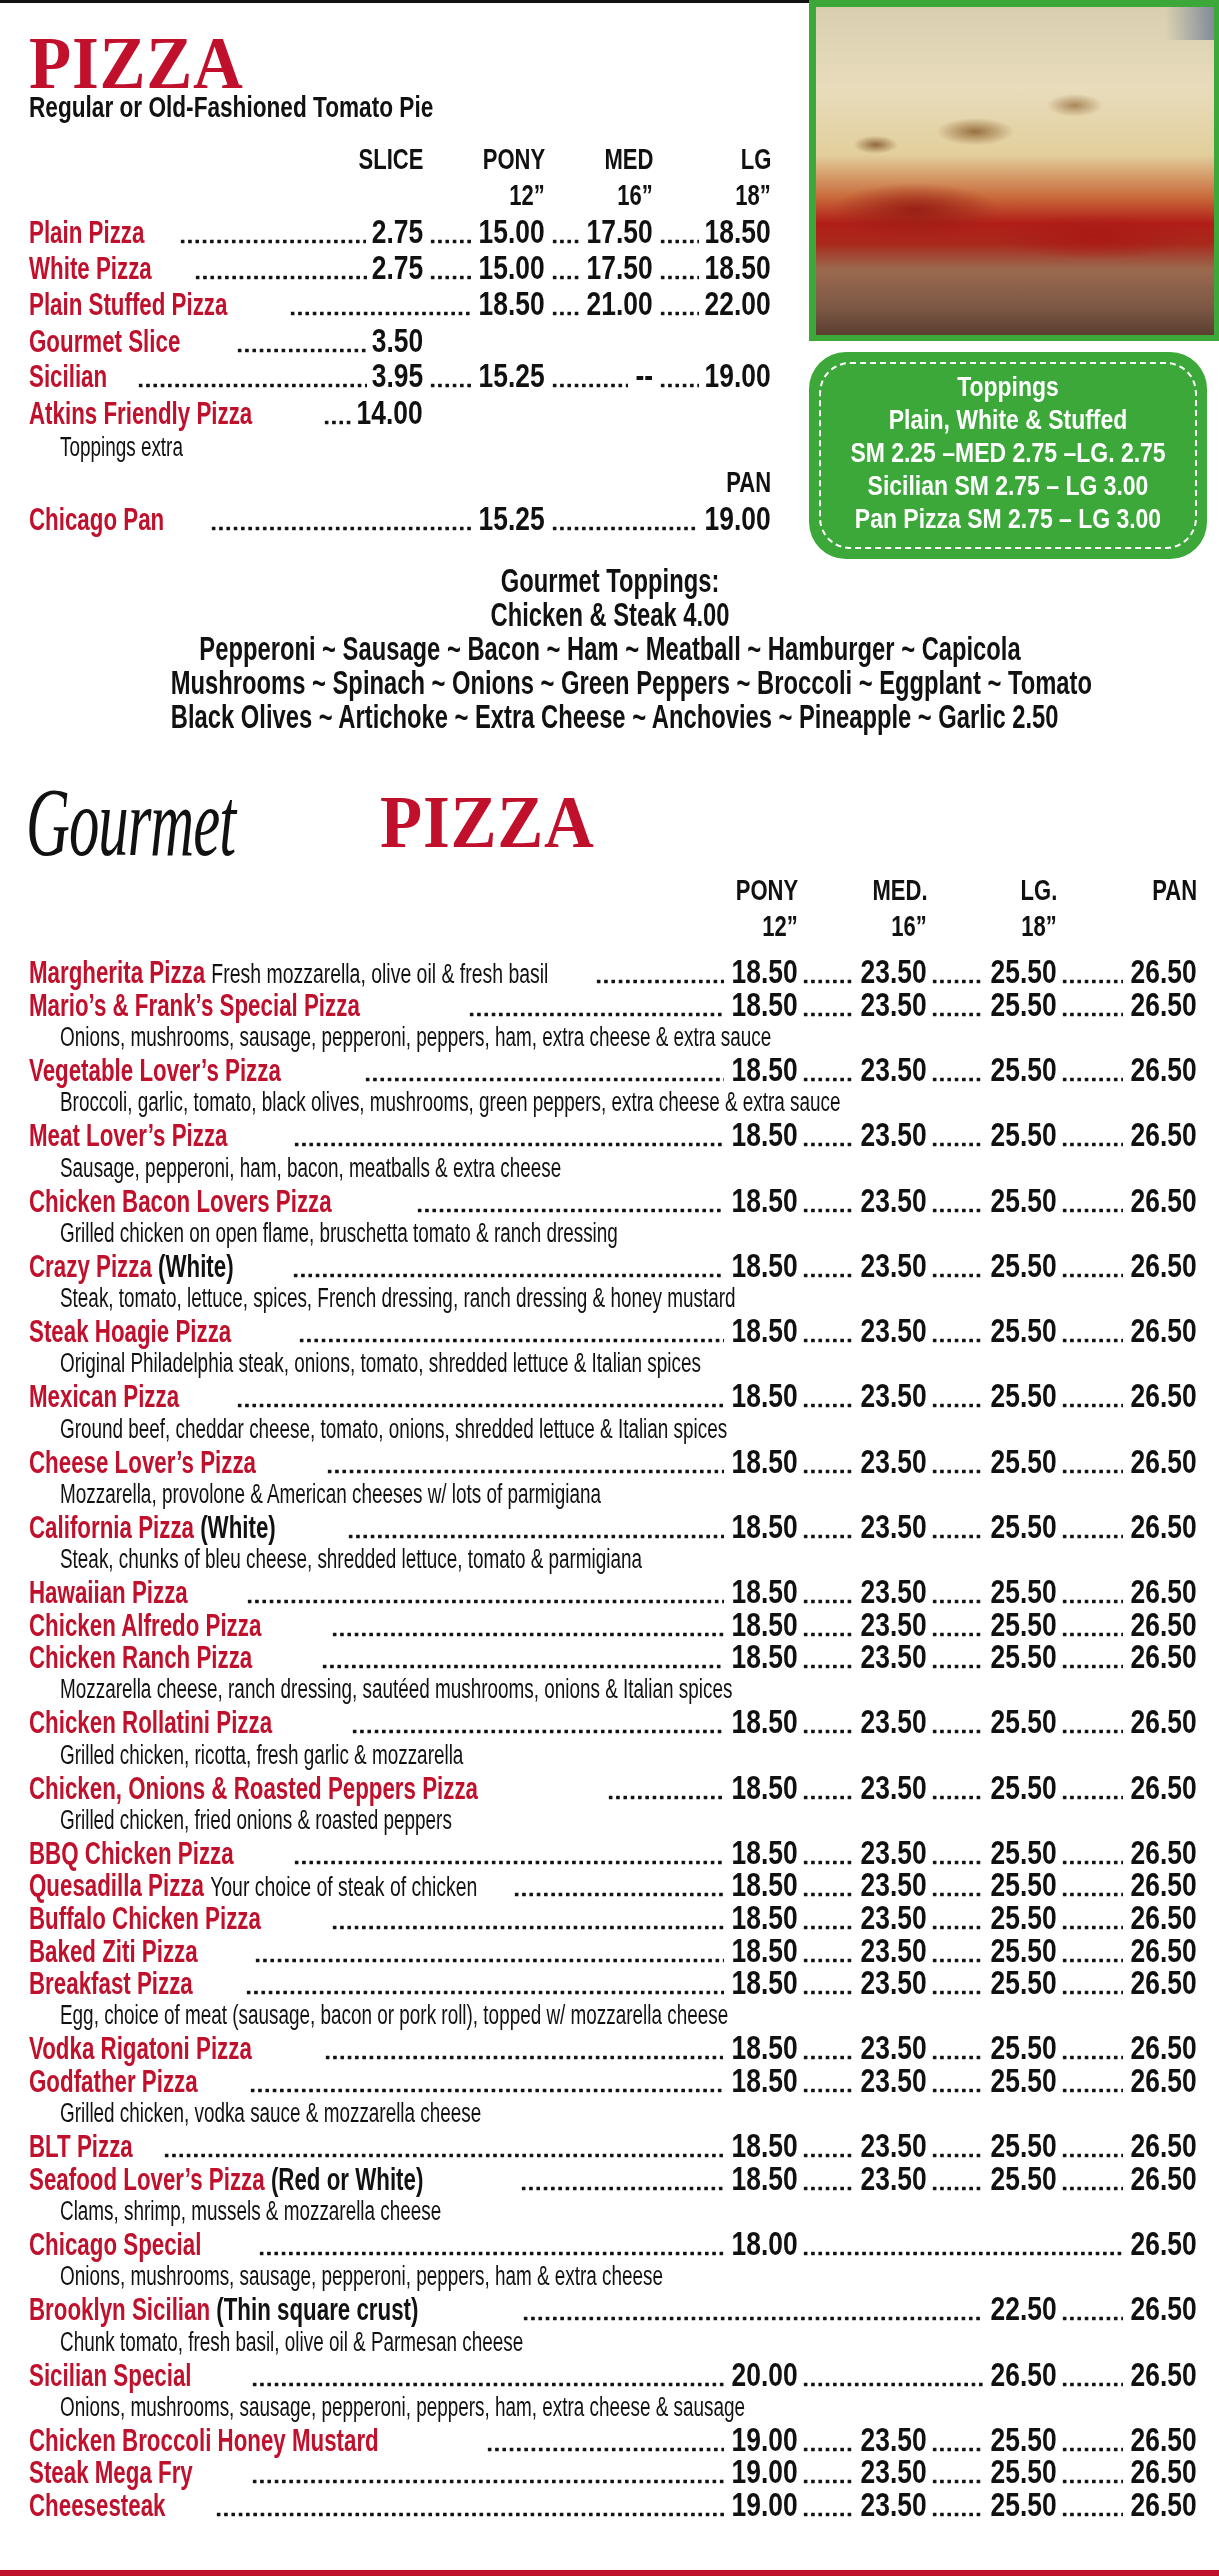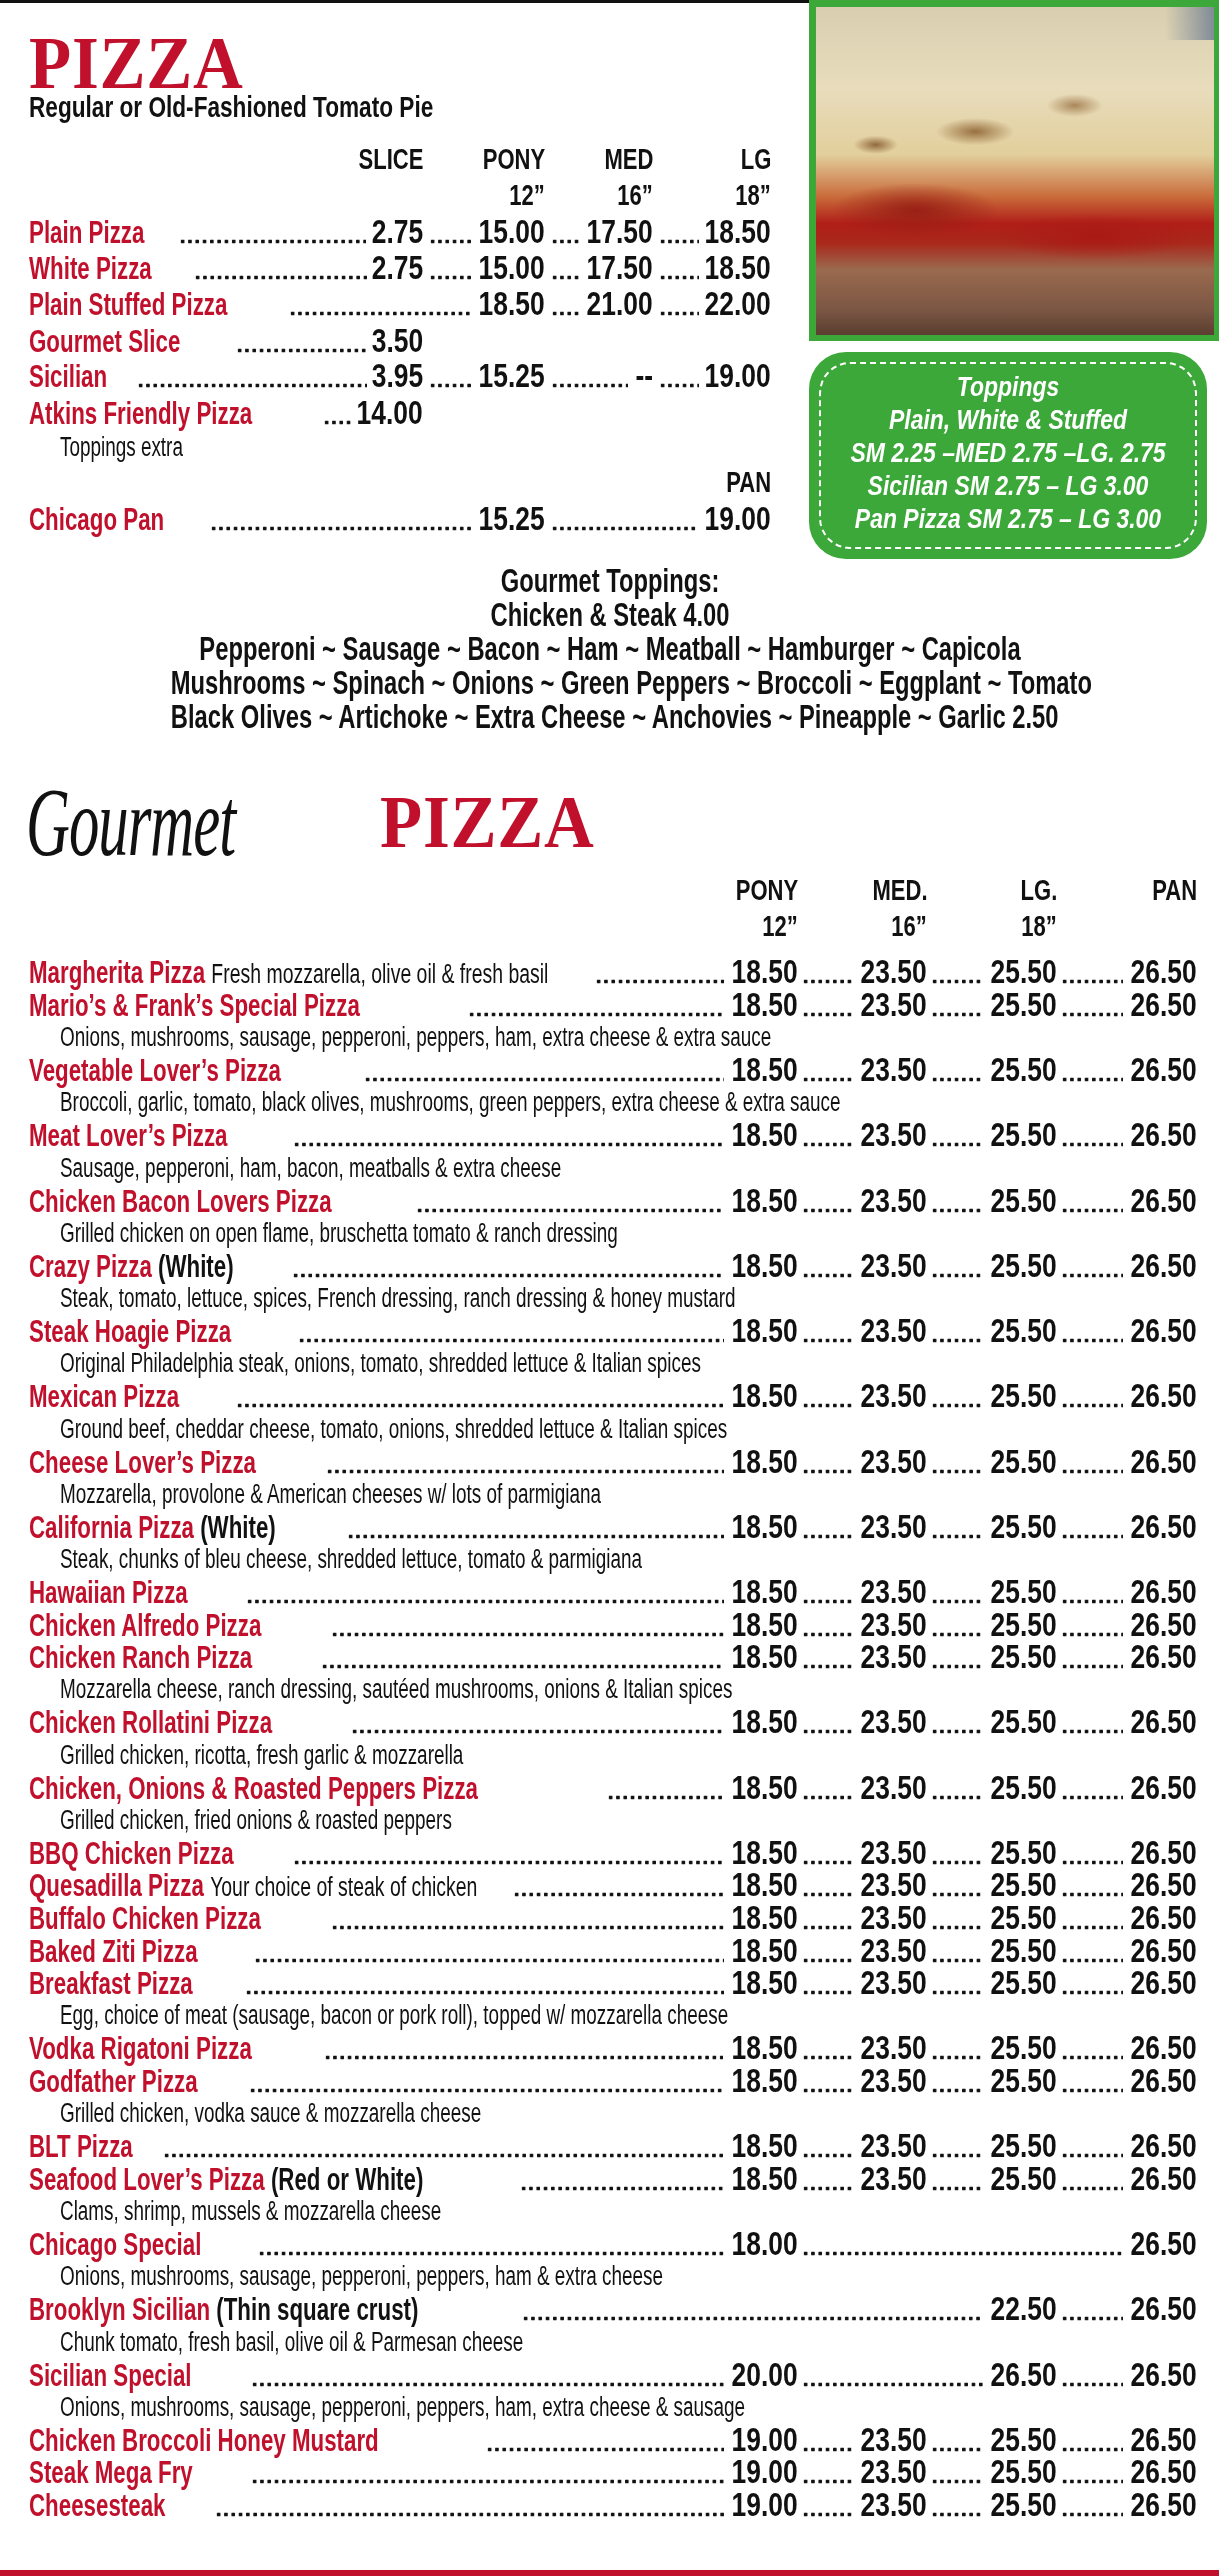--- a/index.html
+++ b/index.html
@@ -18,21 +18,21 @@
       radial-gradient(ellipse 30% 12% at 25% 62%, rgba(150,30,20,0.95), rgba(150,30,20,0) 70%),
       radial-gradient(ellipse 35% 10% at 70% 70%, rgba(170,25,20,0.95), rgba(170,25,20,0) 70%),
       radial-gradient(ellipse 14% 6% at 40% 38%, rgba(120,70,20,0.7), rgba(120,70,20,0) 70%),
       radial-gradient(ellipse 10% 5% at 65% 30%, rgba(130,80,30,0.6), rgba(130,80,30,0) 70%),
       radial-gradient(ellipse 8% 4% at 15% 42%, rgba(110,60,20,0.7), rgba(110,60,20,0) 70%),
       linear-gradient(180deg, #d9cfb0 0%, #e8dcbc 25%, #e2cf9c 45%, #c96a3a 58%, #b01e18 66%, #a9281c 72%, #9a6a4e 80%, #7c5744 92%, #5a3e30 100%); }
   .photo-inner .pan-edge { position: absolute; right: 0; top: 0; width: 49px; height: 33px; background: linear-gradient(90deg, rgba(90,110,140,0), rgba(90,110,140,0.7)); }
 
   .toppings-box { position: absolute; left: 809px; top: 352px; width: 398px; height: 207px; background: #3ca83a; border-radius: 37px; }
   .toppings-box .dash { position: absolute; left: 9.8px; top: 9.8px; right: 9.8px; bottom: 9.8px; border: 2.4px dashed #ffffff; border-radius: 31px; }
-  .toppings-box .lines { position: absolute; left: 0; top: 18px; width: 100%; text-align: center; color: #ffffff; font-style: italic; }
+  .toppings-box .lines { position: absolute; left: 0; top: 18px; width: 100%; text-align: center; color: #ffffff; }
   .toppings-box .line { font-weight: bold; font-size: 28px; line-height: 33px; white-space: nowrap; display: block; transform: scaleX(0.82); }
 
   .row { position: absolute; left: 0; width: 1220px; height: 33px; white-space: nowrap; }
   .name { position: absolute; left: 29px; font-weight: bold; color: #c0102c; font-size: 31px; transform: scaleX(0.72); transform-origin: left top; white-space: nowrap; }
   .name .extra { color: #111; }
   .name .inline-desc { color: #111; font-weight: normal; font-size: 27px; }
   .price { position: absolute; font-weight: bold; font-size: 33px; color: #111; transform: scaleX(0.80); transform-origin: right top; text-align: right; white-space: nowrap; }
   .hdr { position: absolute; font-weight: bold; font-size: 29px; color: #111; transform: scaleX(0.76); transform-origin: right top; text-align: right; white-space: nowrap; }
   .dots { position: absolute; height: 6.5px; top: 23px;
     background-image: radial-gradient(circle, #111 1.8px, transparent 2.1px);

